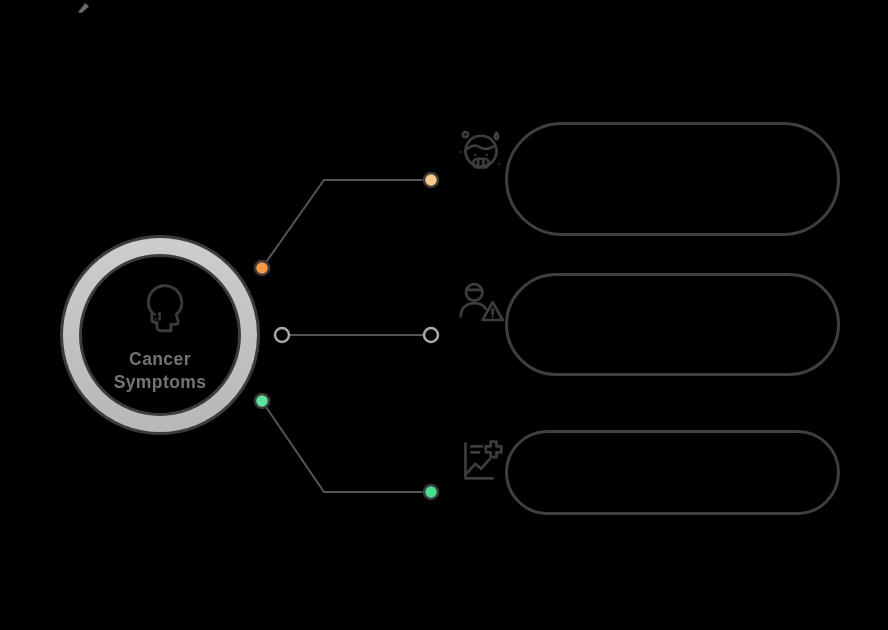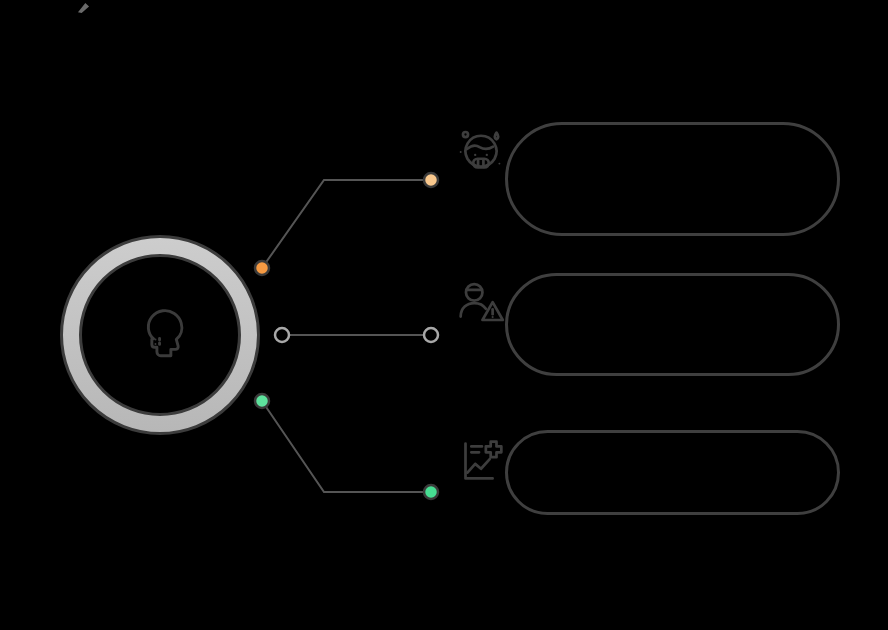--- a/index.html
+++ b/index.html
@@ -92,20 +92,24 @@
 <div class="hub">
   <div class="hub-inner">
     <span>
       <svg width="58" height="62" viewBox="0 0 64 68" fill="none" stroke="#3b3b3b" stroke-width="3.2" stroke-linecap="round" stroke-linejoin="round">
         <path d="M44 58 v-7 h5 c2 0 3.4-1.6 3-3.6 L50 40 c5-4 7.4-11 5.4-18 C53 13 44 7 35 8.4 c-10 1.5-16.6 10-15.8 19.6 .4 4.6 2.6 8.6 5.8 11.4 l-2 .2 v6 c0 1.8 1.4 3 3.2 3 h2.4 v5 c0 2.4 1.8 4.4 4.4 4.4 h11"></path>
         <circle cx="27" cy="40" r="1.1" fill="#3b3b3b" stroke="none"></circle>
         <circle cx="27" cy="45" r="1.1" fill="#3b3b3b" stroke="none"></circle>
         <path d="M31.5 39 v1.5 M31.5 44 v1.5"></path>
       </svg>
     </span>
+    <div class="hub-label">
+      <div>Cancer</div>
+      <div>Symptoms</div>
+    </div>
   </div>
 </div>
 
 <div class="branch b1">
   <div class="pill p1">
     <div class="card-title">Common Symptoms</div>
     <div class="card-body">Constant weakness, lack of hunger, fever, night sweats, weight loss, and persistent pain.</div>
   </div>
   <div class="badge g1">
     <div class="badge-inner">

